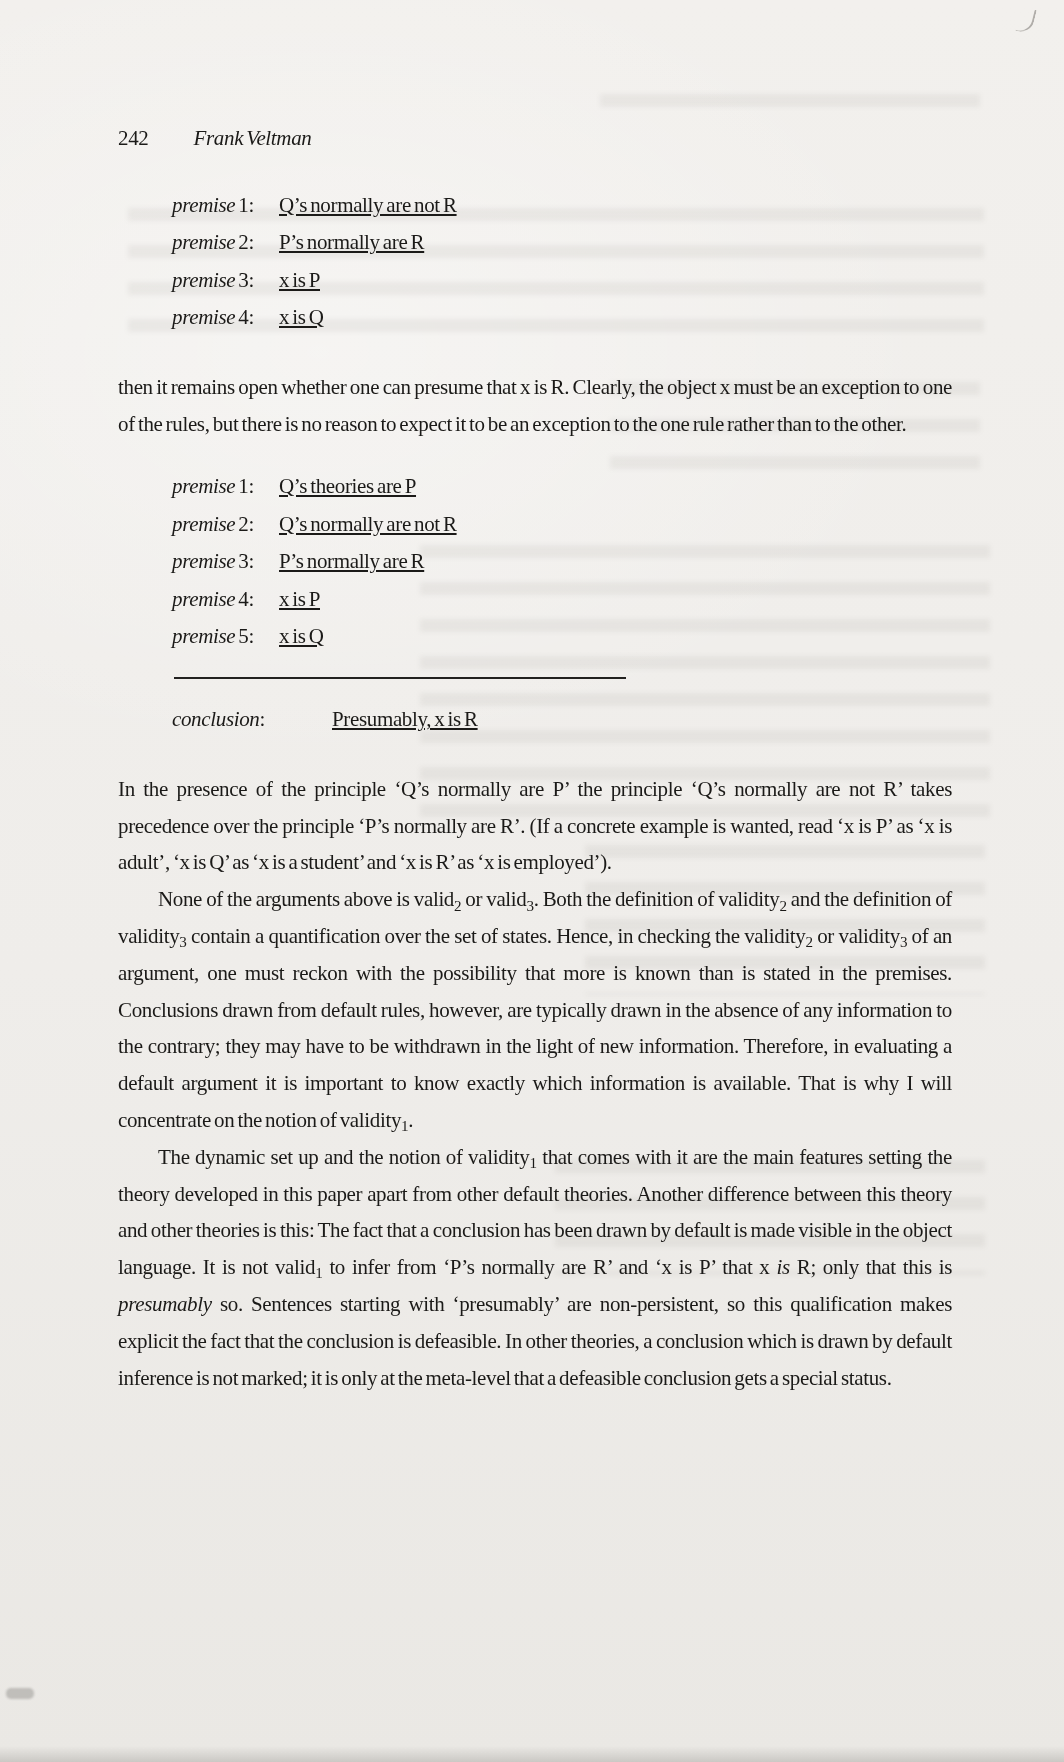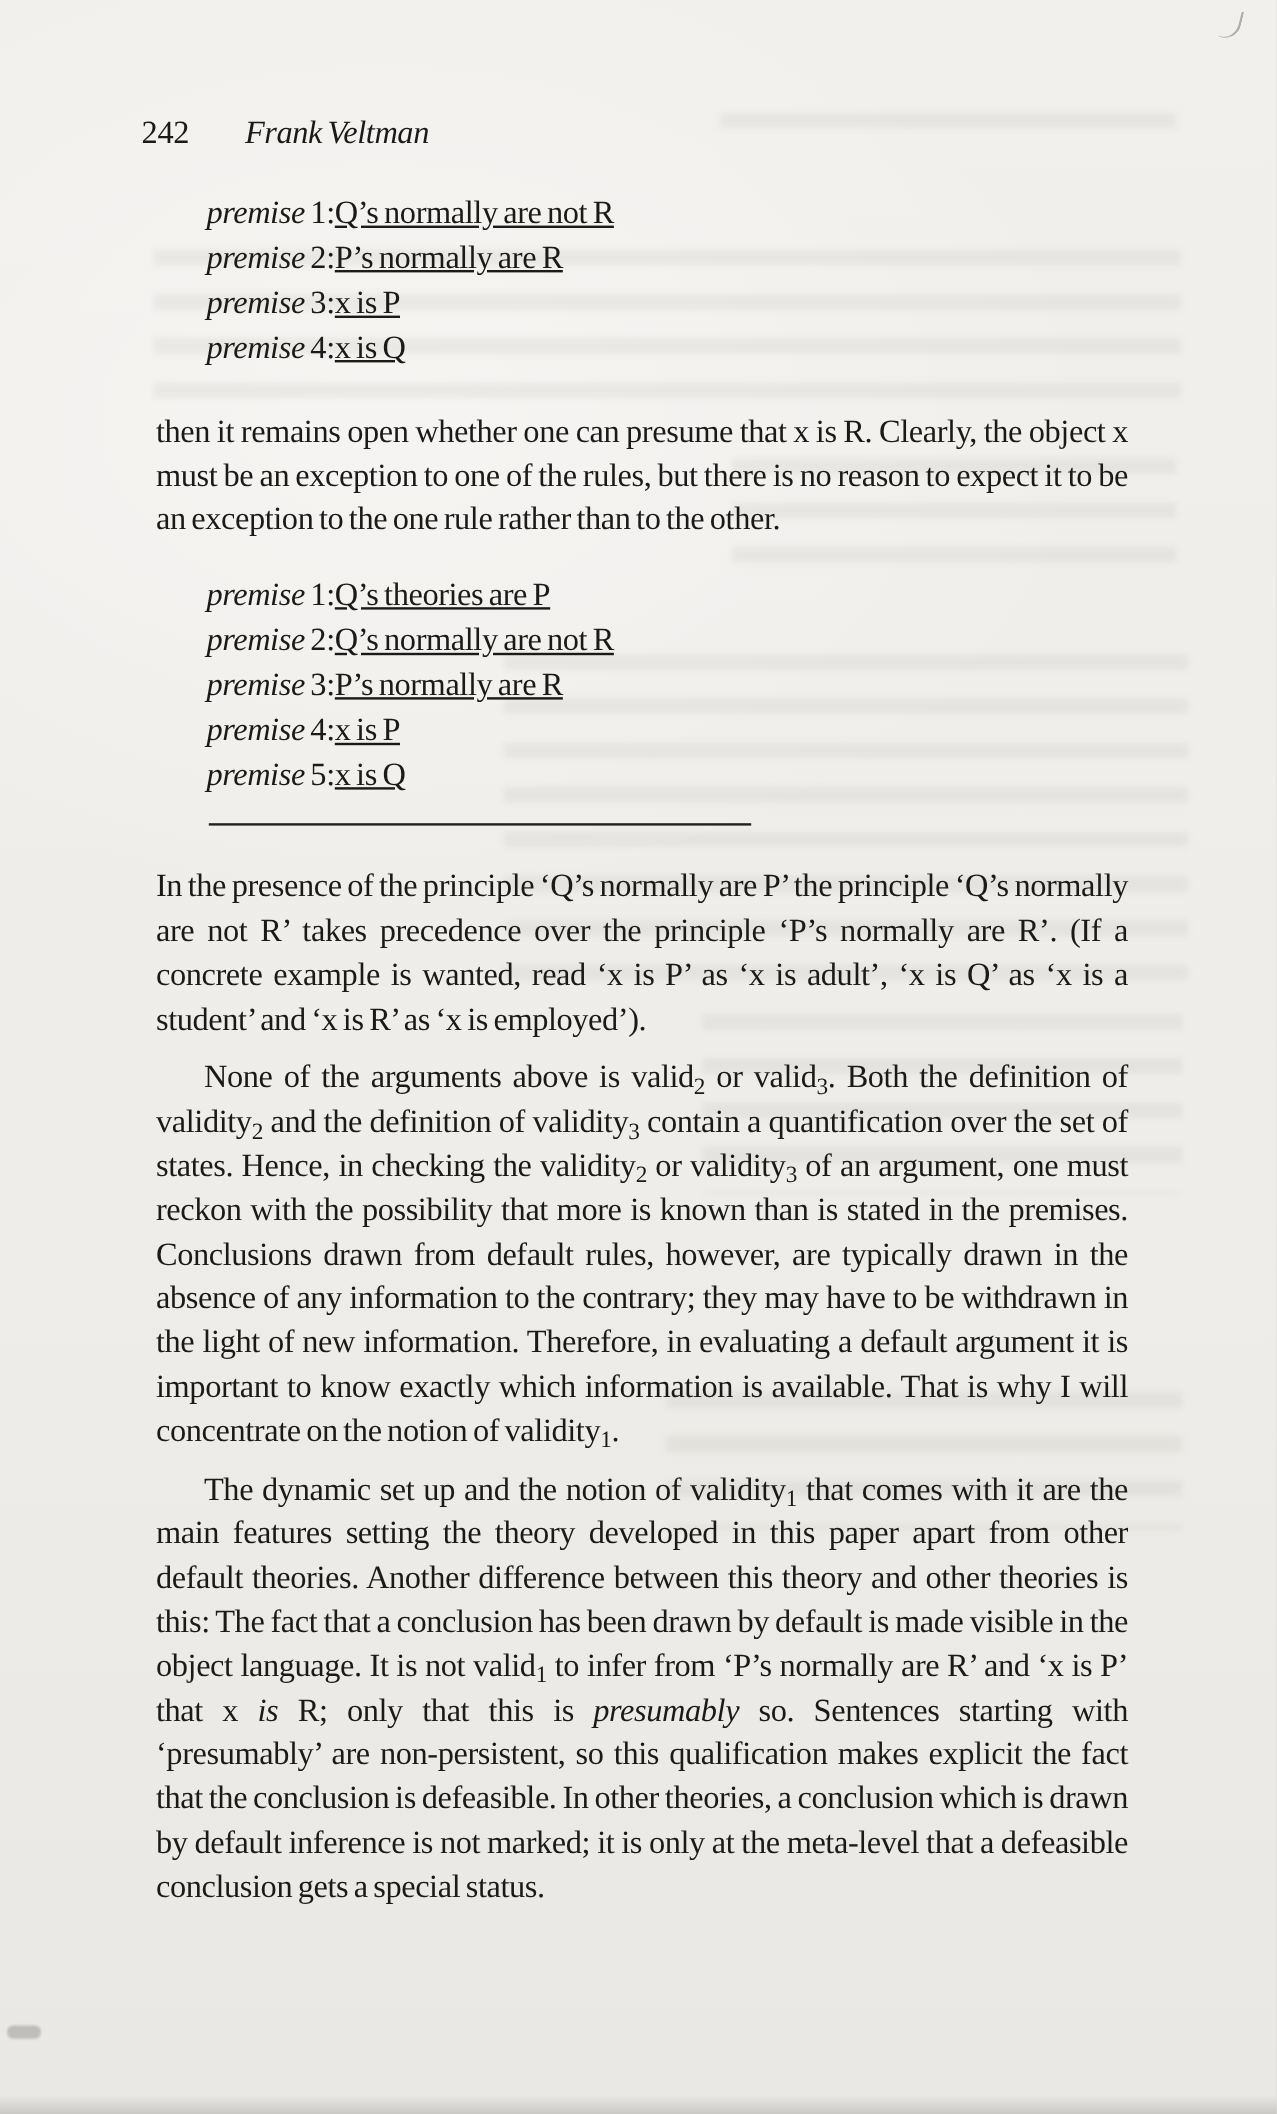--- a/index.html
+++ b/index.html
@@ -11,32 +11,32 @@
     overflow: hidden;
     background:
       radial-gradient(ellipse 900px 600px at 30% 20%, rgba(255,255,255,0.35), rgba(255,255,255,0) 70%),
       linear-gradient(180deg, #f2f0ed 0%, #efedea 55%, #eae8e4 100%);
     color: #1b1a18;
     font-family: "Liberation Serif", "DejaVu Serif", serif;
   }
   .content {
     position: relative;
     z-index: 2;
-    padding: 92px 112px 0 118px;
-    font-size: 27px;
+    padding: 120px 112px 0 118px;
+    font-size: 21px;
     line-height: 36.8px;
     letter-spacing: -0.35px;
     word-spacing: -1.8px;
   }
   .it { font-style: italic; }
   header.running-head { margin-bottom: 30px; }
   header.running-head .pagenum { display: inline-block; }
   header.running-head .author  { display: inline-block; margin-left: 42px; }
 
-  p.para { margin: 12px; text-align: justify; }
+  p.para { margin: 0; text-align: justify; }
   p.para.indent { text-indent: 40px; }
   p.para sub {
     font-size: 0.72em;
     line-height: 0;
     vertical-align: baseline;
     position: relative;
     top: 0.28em;
   }
 
   .argument { margin: 26px 0 32px 54px; line-height: 37.5px; }
@@ -139,20 +139,24 @@
           </div>
           <div class="arg-row">
             <span class="arg-label"><span class="it">premise</span><span> 4:</span></span>
             <span class="arg-value">x is P</span>
           </div>
           <div class="arg-row">
             <span class="arg-label"><span class="it">premise</span><span> 5:</span></span>
             <span class="arg-value">x is Q</span>
           </div>
           <div class="arg-rule"></div>
+          <div class="arg-row conclusion-row">
+            <span class="arg-label"><span class="it">conclusion</span><span>:</span></span>
+            <span class="arg-value">Presumably, x is R</span>
+          </div>
         </div>
         <p class="para"><span>In the presence of the principle ‘Q’s normally are P’ the principle ‘Q’s normally are not R’ takes precedence over the principle ‘P’s normally are R’. (If a concrete example is wanted, read ‘x is P’ as ‘x is adult’, ‘x is Q’ as ‘x is a student’ and ‘x is R’ as ‘x is employed’).</span></p>
         <p class="para indent"><span>None of the arguments above is valid</span><sub>2</sub><span> or valid</span><sub>3</sub><span>. Both the definition of validity</span><sub>2</sub><span> and the definition of validity</span><sub>3</sub><span> contain a quantification over the set of states. Hence, in checking the validity</span><sub>2</sub><span> or validity</span><sub>3</sub><span> of an argument, one must reckon with the possibility that more is known than is stated in the premises. Conclusions drawn from default rules, however, are typically drawn in the absence of any information to the contrary; they may have to be withdrawn in the light of new information. Therefore, in evaluating a default argument it is important to know exactly which information is available. That is why I will concentrate on the notion of validity</span><sub>1</sub><span>.</span></p>
         <p class="para indent"><span>The dynamic set up and the notion of validity</span><sub>1</sub><span> that comes with it are the main features setting the theory developed in this paper apart from other default theories. Another difference between this theory and other theories is this: The fact that a conclusion has been drawn by default is made visible in the object language. It is not valid</span><sub>1</sub><span> to infer from ‘P’s normally are R’ and ‘x is P’ that x </span><span class="it">is</span><span> R; only that this is </span><span class="it">presumably</span><span> so. Sentences starting with ‘presumably’ are non-persistent, so this qualification makes explicit the fact that the conclusion is defeasible. In other theories, a conclusion which is drawn by default inference is not marked; it is only at the meta-level that a defeasible conclusion gets a special status.</span></p>
       </main>
   </div>
 
 </div>
 
 </body></html>

